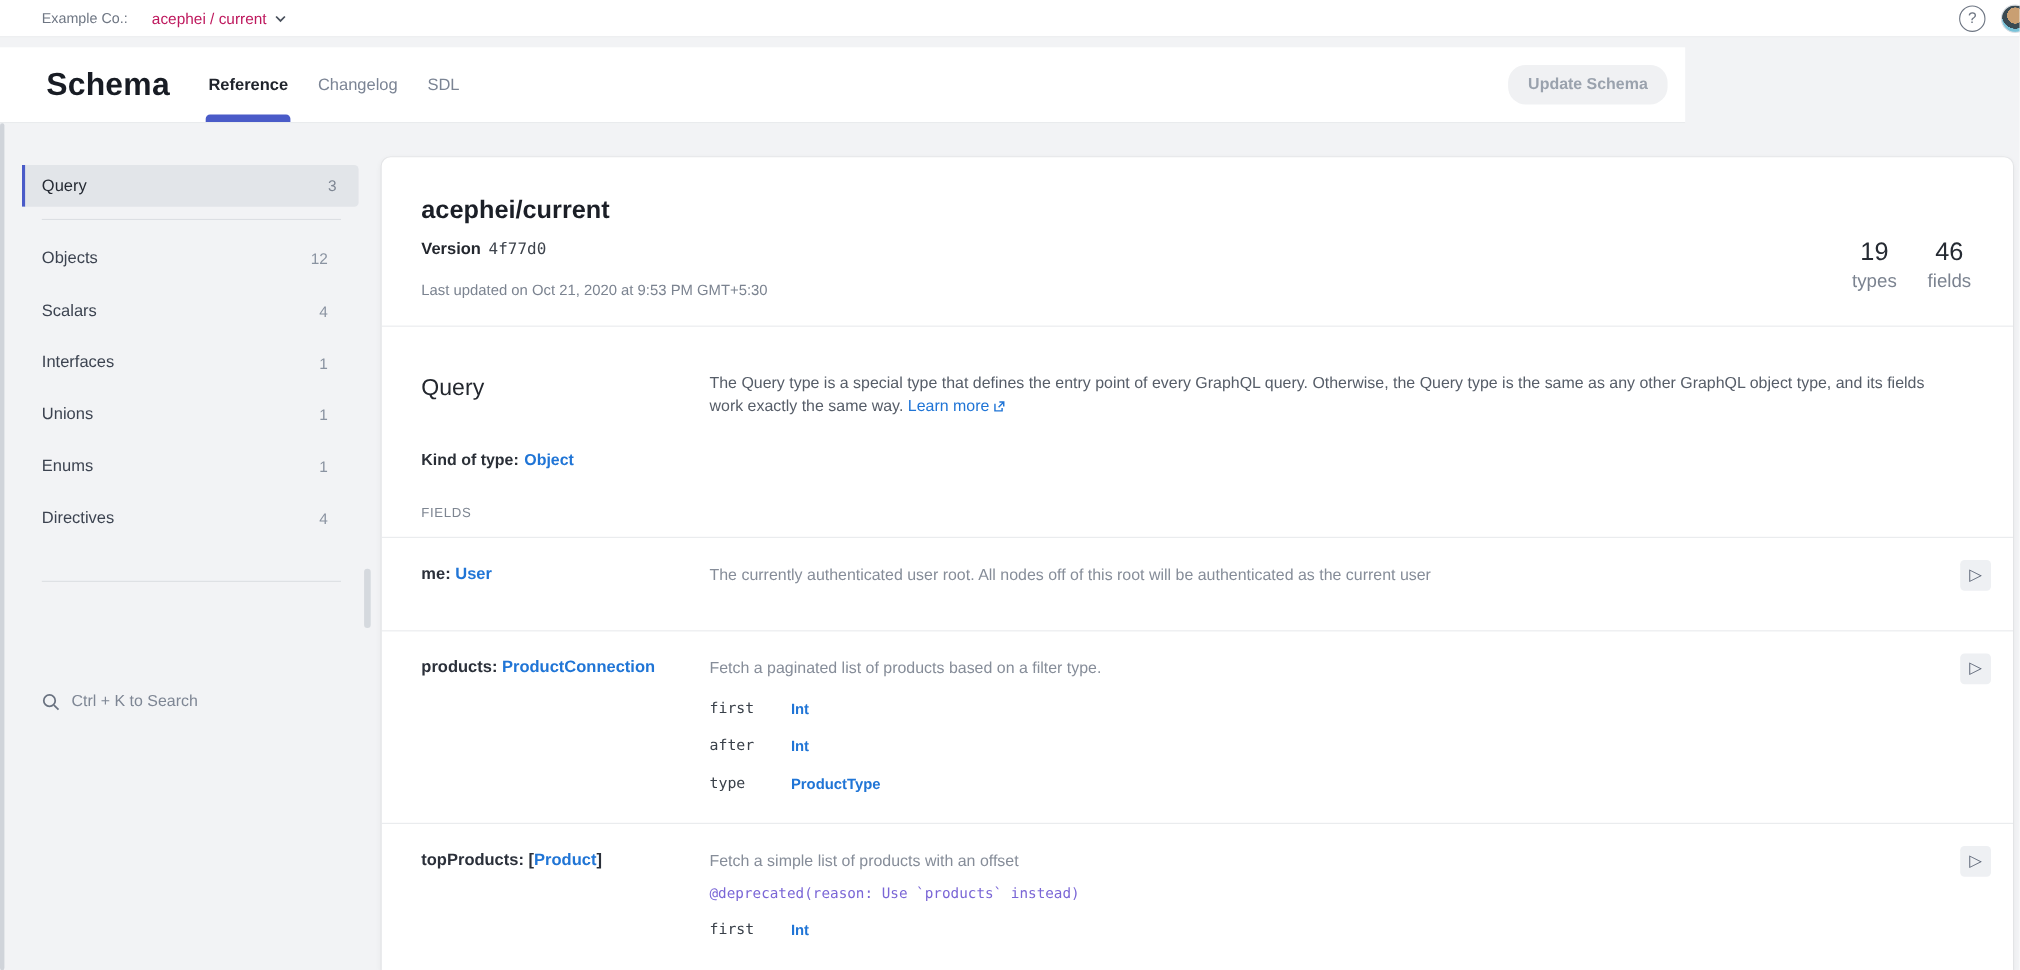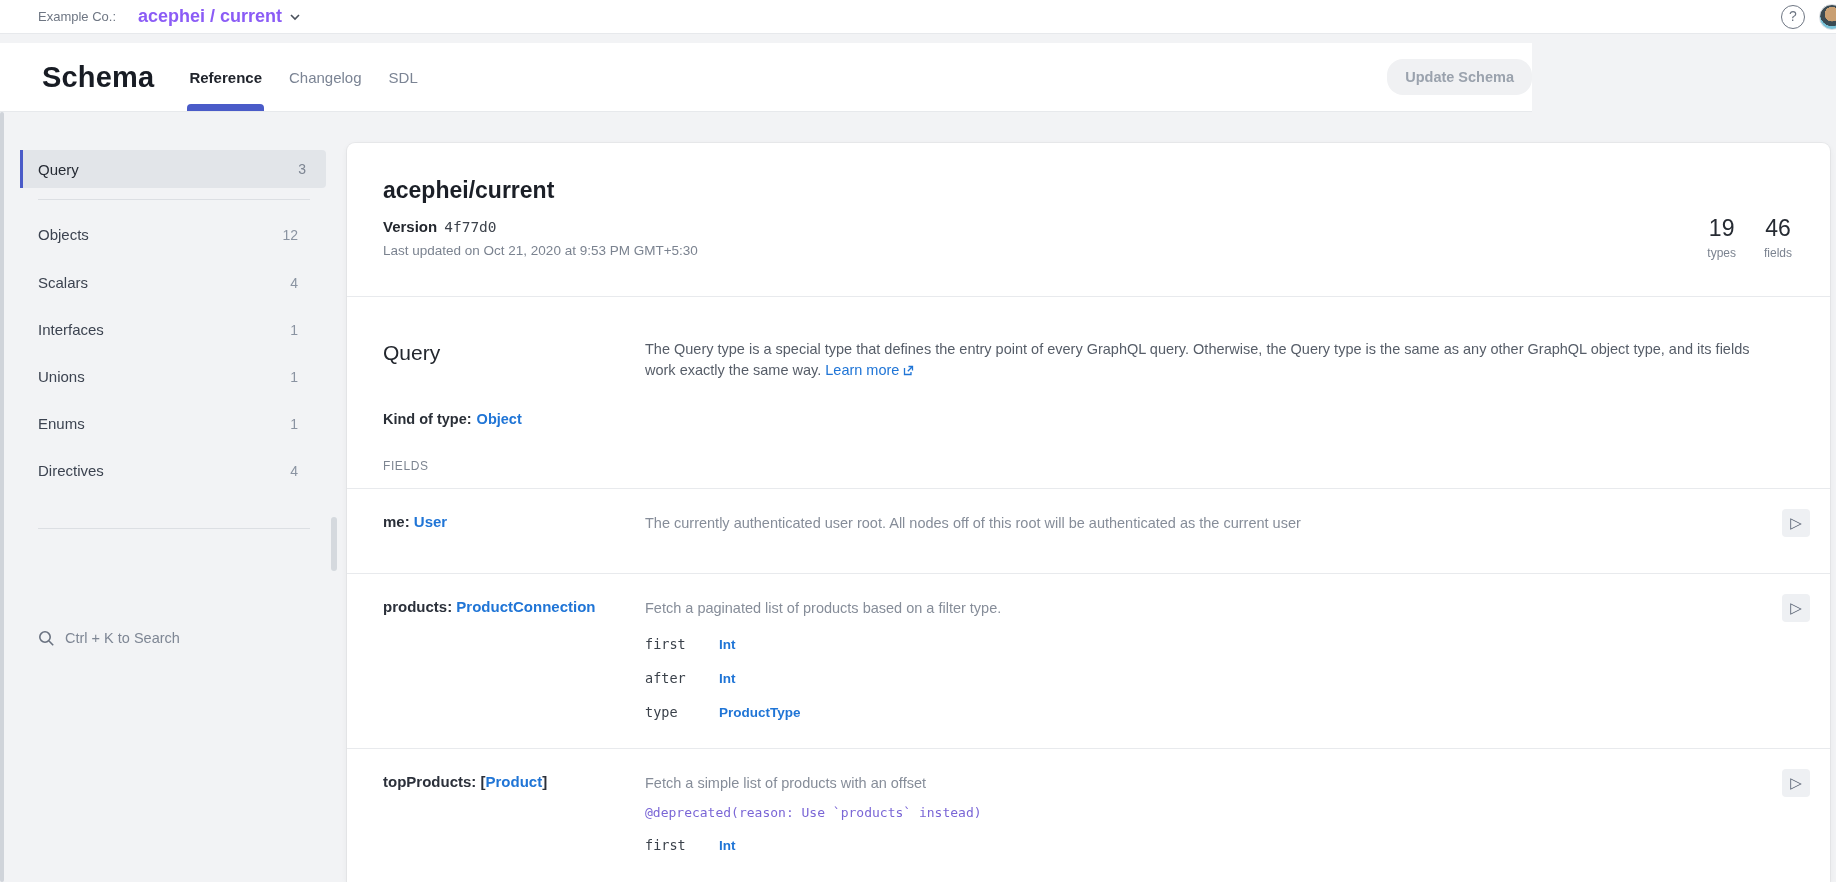--- a/index.html
+++ b/index.html
@@ -11,21 +11,21 @@
   .mono { font-family:"DejaVu Sans Mono","Liberation Mono",monospace; }
 
   
   .topbar {
     position:absolute; left:0; top:0; width:1836px; height:34px;
     background:#ffffff; border-bottom:1px solid #e7e9ec;
     display:flex; align-items:center;justify-content:center;
   }
   .org-label { margin-left:38px; font-size:13px; color:#6e7683; }
   .graph-selector {
-    margin-left:22px; font-size:18px; font-weight:700; color:#8b5cf6;
+    margin-left:22px; font-size:14px; font-weight:400; color:#be185d;
     display:flex; align-items:center; gap:8px; cursor:pointer;
   }
   .chev { width:10px; height:10px; }
   .topbar-right { margin-left:auto; display:flex; align-items:center; }
   .help-btn {
     width:24px; height:24px; border-radius:50%; border:1.5px solid #6e7683;
     color:#6e7683; font-size:14px; line-height:21px; text-align:center;
     cursor:pointer; background:#fff;
   }
   .avatar {
@@ -45,21 +45,21 @@
   .tab {
     display:flex; align-items:center; font-size:15px; color:#7b8494;
     cursor:pointer; position:relative; padding:0 1px;text-align:center;
   }
   .tab.active { color:#20242c; font-weight:700; }
   .tab.active .tab-underline {
     position:absolute; left:-1px; right:-1px; bottom:0; height:7px;
     background:#4a5bc8; border-radius:4px 4px 0 0;
   }
   .update-btn {
-    margin-left:auto; 
+    margin-left:auto; margin-right:16px;
     background:#f0f1f3; color:#9aa2ad; font-size:14.5px; font-weight:700;
     border:none; border-radius:16px; padding:10px 18px; cursor:default;
   }
 
   
   .page-scrollbar {
     position:absolute; left:0; top:112px; width:4px; height:770px;
     background:#d0d4da; border-radius:2px;
   }
 
@@ -92,25 +92,25 @@
   .card {
     position:absolute; left:347px; top:143px; width:1483px; bottom:0;
     background:#ffffff; border-radius:8px 8px 0 0;
     box-shadow:0 0 0 1px rgba(18,21,26,0.04), 0 2px 6px rgba(18,21,26,0.06);
   }
   .card-head { position:relative; padding:34px 36px 0 36px; height:154px; border-bottom:1px solid #e8eaed; }
   .graph-title { font-size:23px; font-weight:700; color:#1b1f27; }
   .version-line { margin-top:14px; font-size:15px; color:#23272e; }
   .version-line .vlabel { font-weight:700; margin-right:7px; }
   .version-line .vvalue { font-size:14.5px; color:#3d434c; }
-  .updated-line { margin-top:8px; font-size:13.5px; color:#7b8390; }
+  .updated-line { margin-top:21px; font-size:13.5px; color:#7b8390; }
   .stats { position:absolute; right:38px; top:72px; display:flex; gap:28px; }
   .stat { text-align:center; }
   .stat .num { font-size:23px; color:#262b33; }
-  .stat .slabel { margin-top:4px; font-size:12px; color:#7b8390; }
+  .stat .slabel { margin-top:4px; font-size:17px; color:#7b8390; }
 
   .section-top { display:flex; padding:42px 36px 0 36px; }
   .section-title { width:262px; flex:0 0 262px; font-size:21px; color:#23272e; padding-top:2px; }
   .section-desc { flex:1; font-size:14.5px; line-height:21px; color:#565d68; padding-right:40px; }
   a.link { color:#2075d6; text-decoration:none; cursor:pointer; font-weight:700; }
   a.link.normal { font-weight:400; }
   .ext-icon { display:inline-block; margin-left:4px; vertical-align:-1px; }
 
   .kind-line { padding:30px 36px 0 36px; font-size:14.5px; color:#2a2f37; font-weight:700; }
   .kind-line a { margin-left:5px; }

